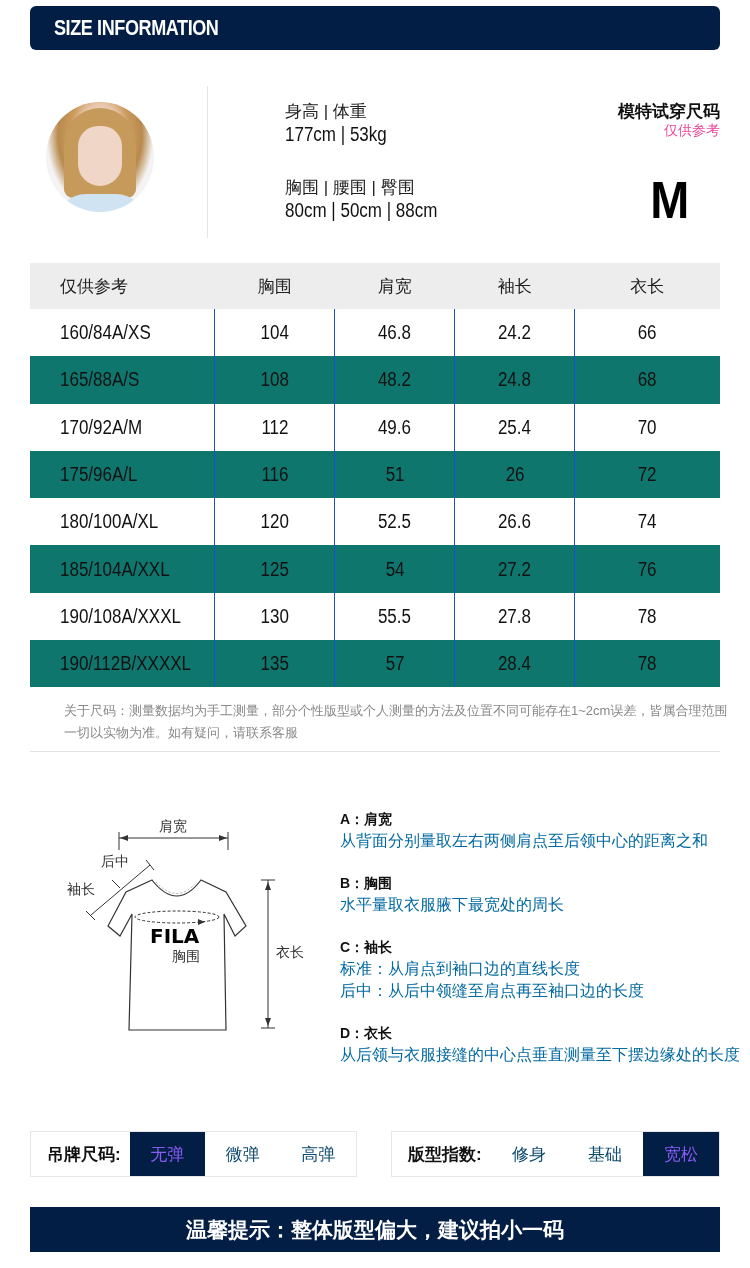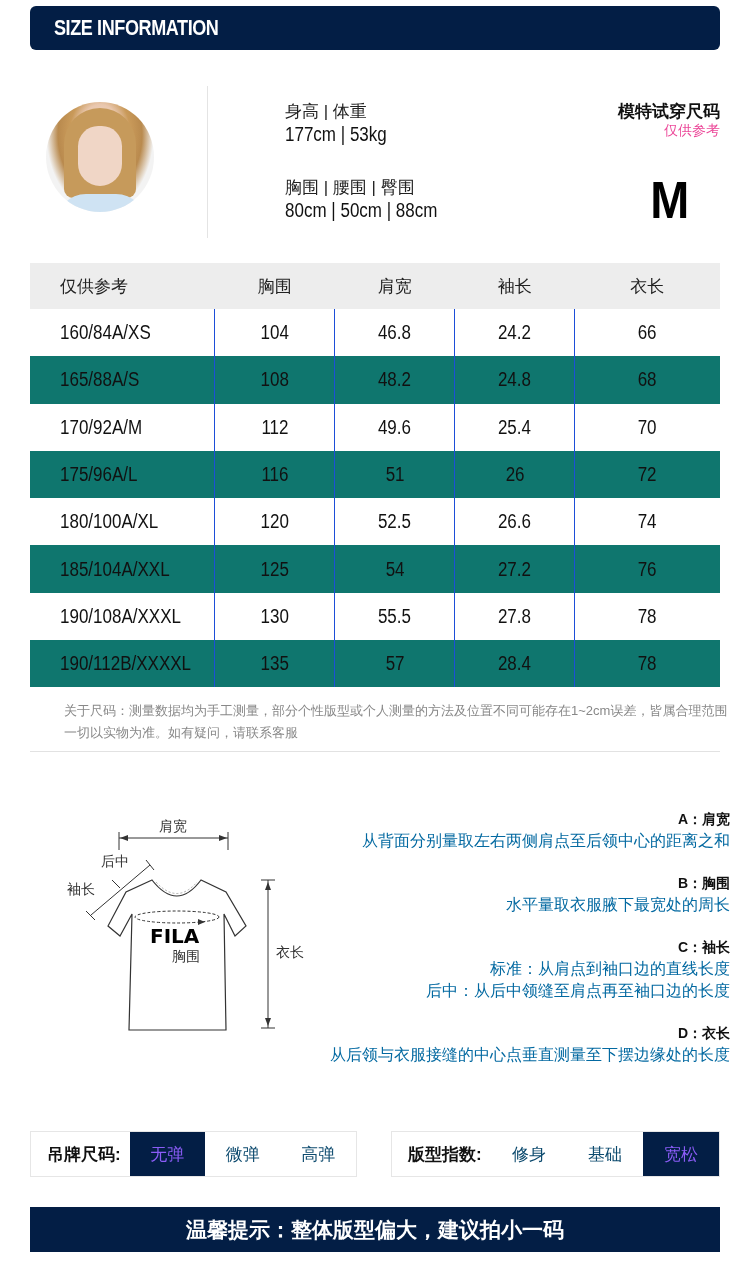--- a/index.html
+++ b/index.html
@@ -28,21 +28,21 @@
   .size-table td:first-child span { transform-origin: left center; }
   .size-table tr.even td { background: #0f766e; }
   .size-table tr.odd td { background: #ffffff; }
 
   .note { position: absolute; left: 48px; top: 700px; width: 672px; font-size: 13px; line-height: 22px; color: #888; margin-left: 16px; }
   .hdivider { position: absolute; left: 30px; top: 751px; width: 690px; height: 1px; background: #e2e2e2; }
 
   .diagram { position: absolute; left: 40px; top: 780px; width: 280px; height: 280px; }
   .diag-label { position: absolute; font-size: 14px; color: #333; }
 
-  .defs { position: absolute; left: 330px; top: 808px; width: 400px; text-align: right; }
+  .defs { position: absolute; left: 340px; top: 808px; width: 400px; }
   .def { margin-bottom: 20px; }
   .def-title { font-size: 14px; font-weight: bold; color: #111; line-height: 22px; }
   .def-line { font-size: 16px; color: #0369a1; line-height: 22px; }
 
   .index-box { position: absolute; top: 1131px; height: 46px; border: 1px solid #e6e6e6; background: #fff; display: flex; align-items: stretch; }
   .index-label { font-size: 17px; font-weight: bold; color: #111; display: flex; align-items: center; padding-left: 16px; padding-right: 6px; }
   .index-opt { font-size: 17px; color: #0c4a6e; display: flex; align-items: center; justify-content: center; width: 76px; }
   .index-opt.active { background: #031e45; color: #8b5cf6; }
 
   .tip-bar { position: absolute; left: 30px; top: 1207px; width: 690px; height: 45px; background: #031e45; color: #fff; font-size: 21px; font-weight: bold; display: flex; align-items: center; justify-content: center; }

